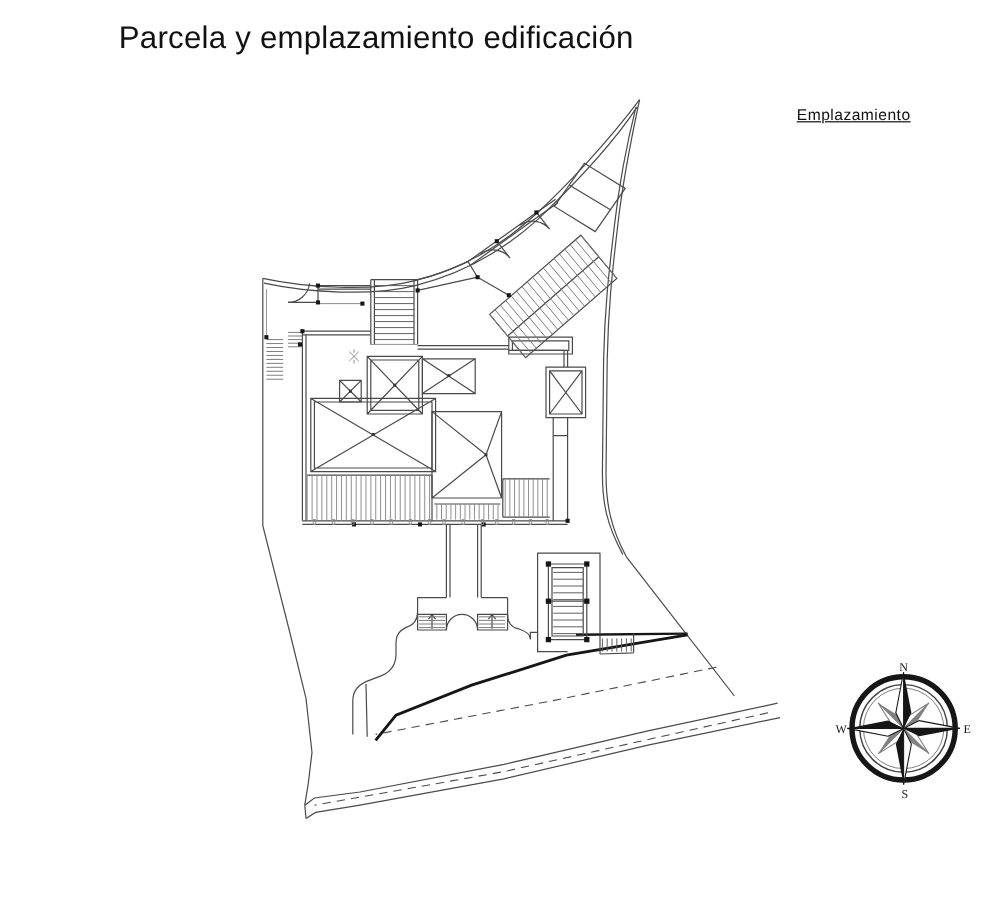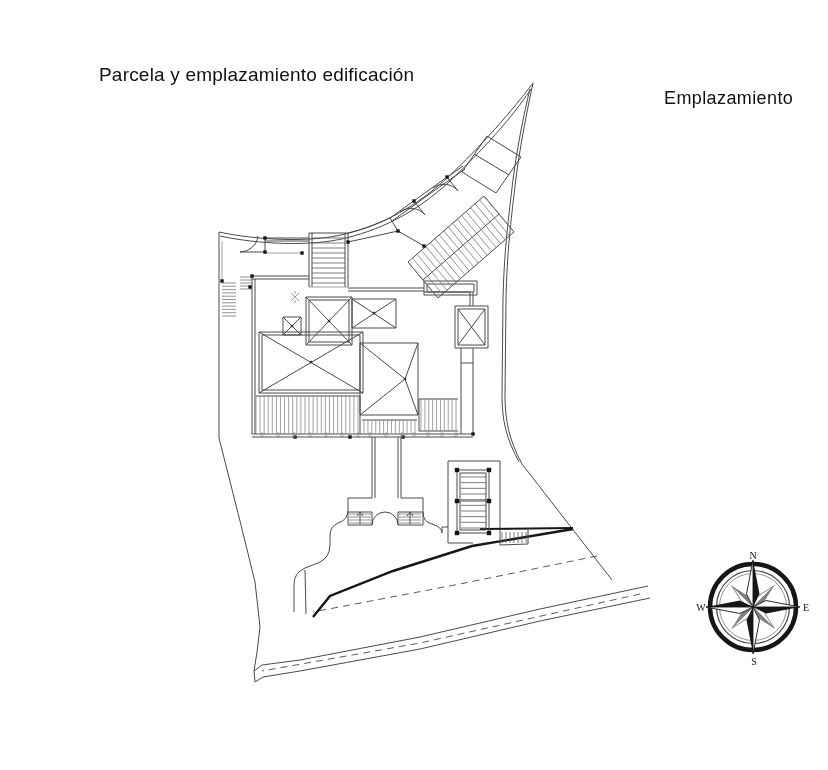--- a/index.html
+++ b/index.html
@@ -4,26 +4,26 @@
 <style>
   :root{
     --bg:#ffffff; --line:#4a4a4a; --line-light:#8a8a8a; --line-dark:#161616; --text:#111111;
   }
   html,body{margin:0;padding:0;background:#fff;}
   .canvas{
     position:relative;width:828px;height:770px;background:var(--bg);
     font-family:"Liberation Sans",sans-serif;overflow:hidden;
   }
   .page-title{
-    position:absolute;left:99px;top:16px;font-size:19px;color:var(--text);
-    letter-spacing:0.2px;white-space:nowrap;margin-top:48px;
+    position:absolute;left:99px;top:16px;font-size:26px;color:var(--text);
+    letter-spacing:0.2px;white-space:nowrap;
   }
   .plan-label{
-    position:absolute;left:664px;top:88px;font-size:18px;color:var(--text);
-    letter-spacing:0.4px;white-space:nowrap;
+    position:absolute;left:664px;top:88px;font-size:13px;color:var(--text);
+    letter-spacing:0.4px;text-decoration:underline;white-space:nowrap;
   }
   svg{position:absolute;left:0;top:0;}
   .thin{stroke:var(--line);stroke-width:1;fill:none;}
   .lighter{stroke:var(--line-light);stroke-width:0.8;fill:none;}
   .thick{stroke:var(--line-dark);stroke-width:2.4;fill:none;}
   .dashed{stroke:var(--line);stroke-width:0.9;fill:none;stroke-dasharray:7 5;}
   .compass-letter{font-family:"Liberation Serif",serif;font-size:10px;fill:var(--line-dark);}
 </style>
 </head>
 <body>

